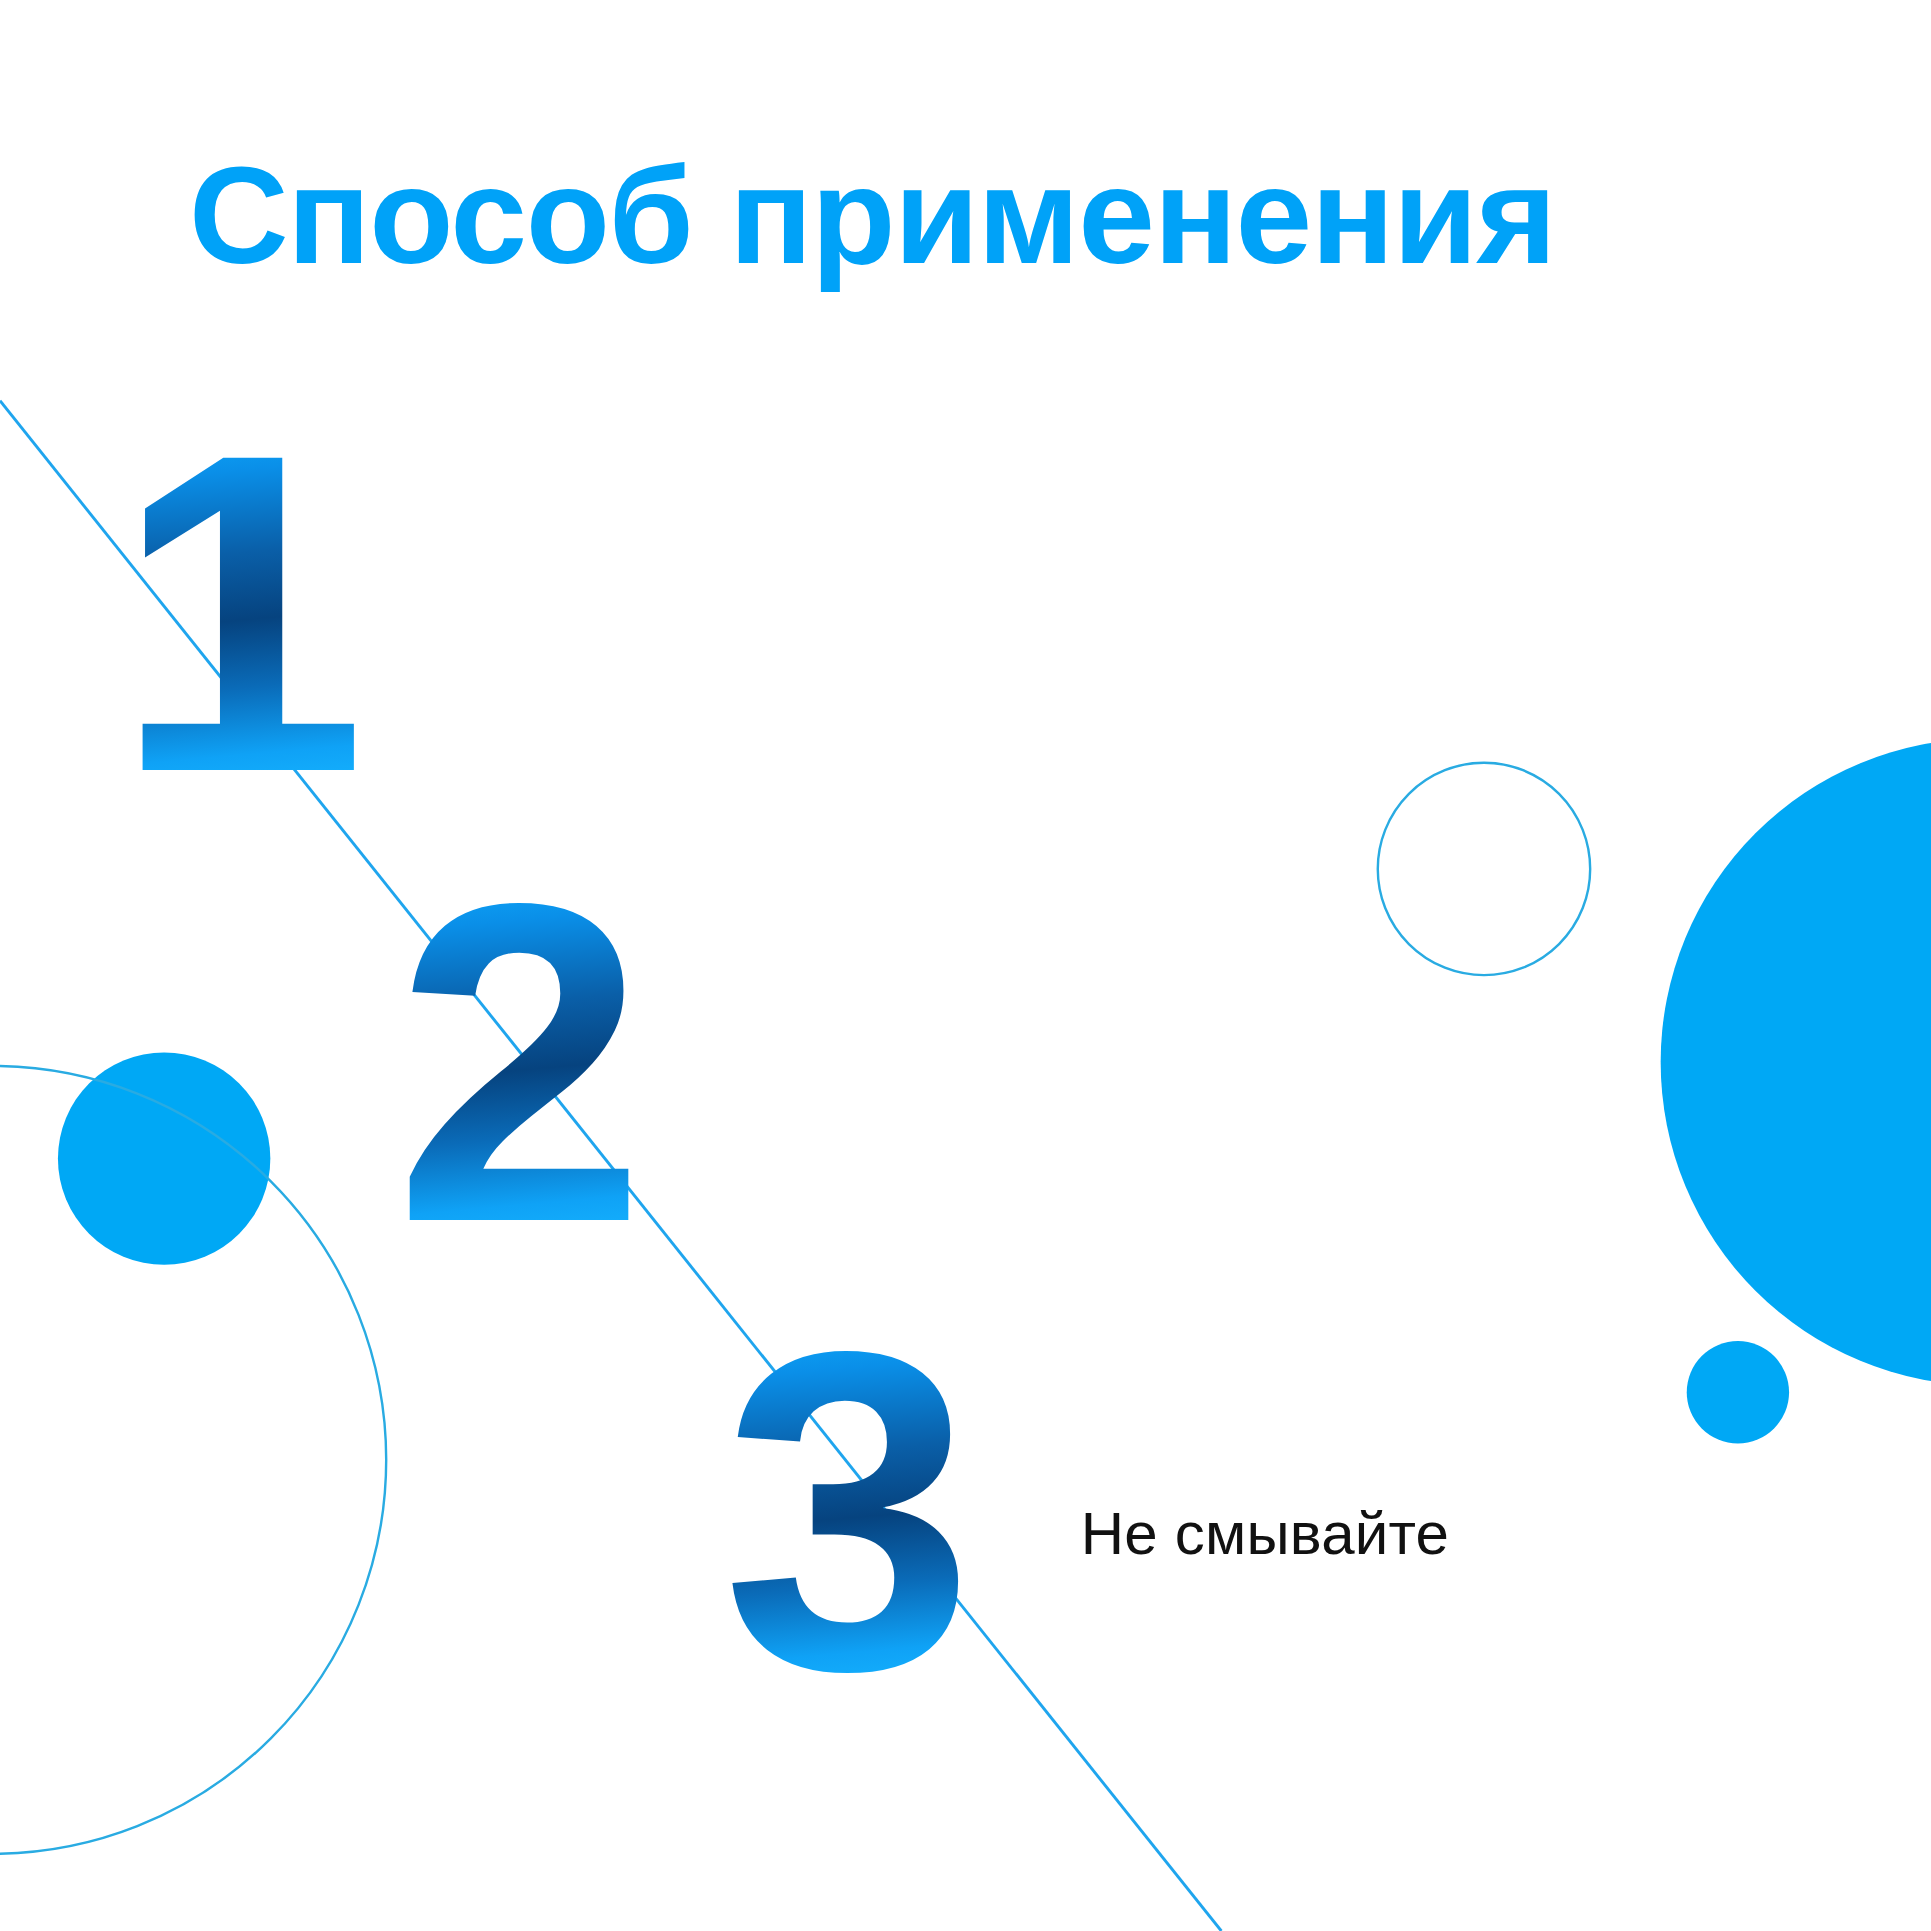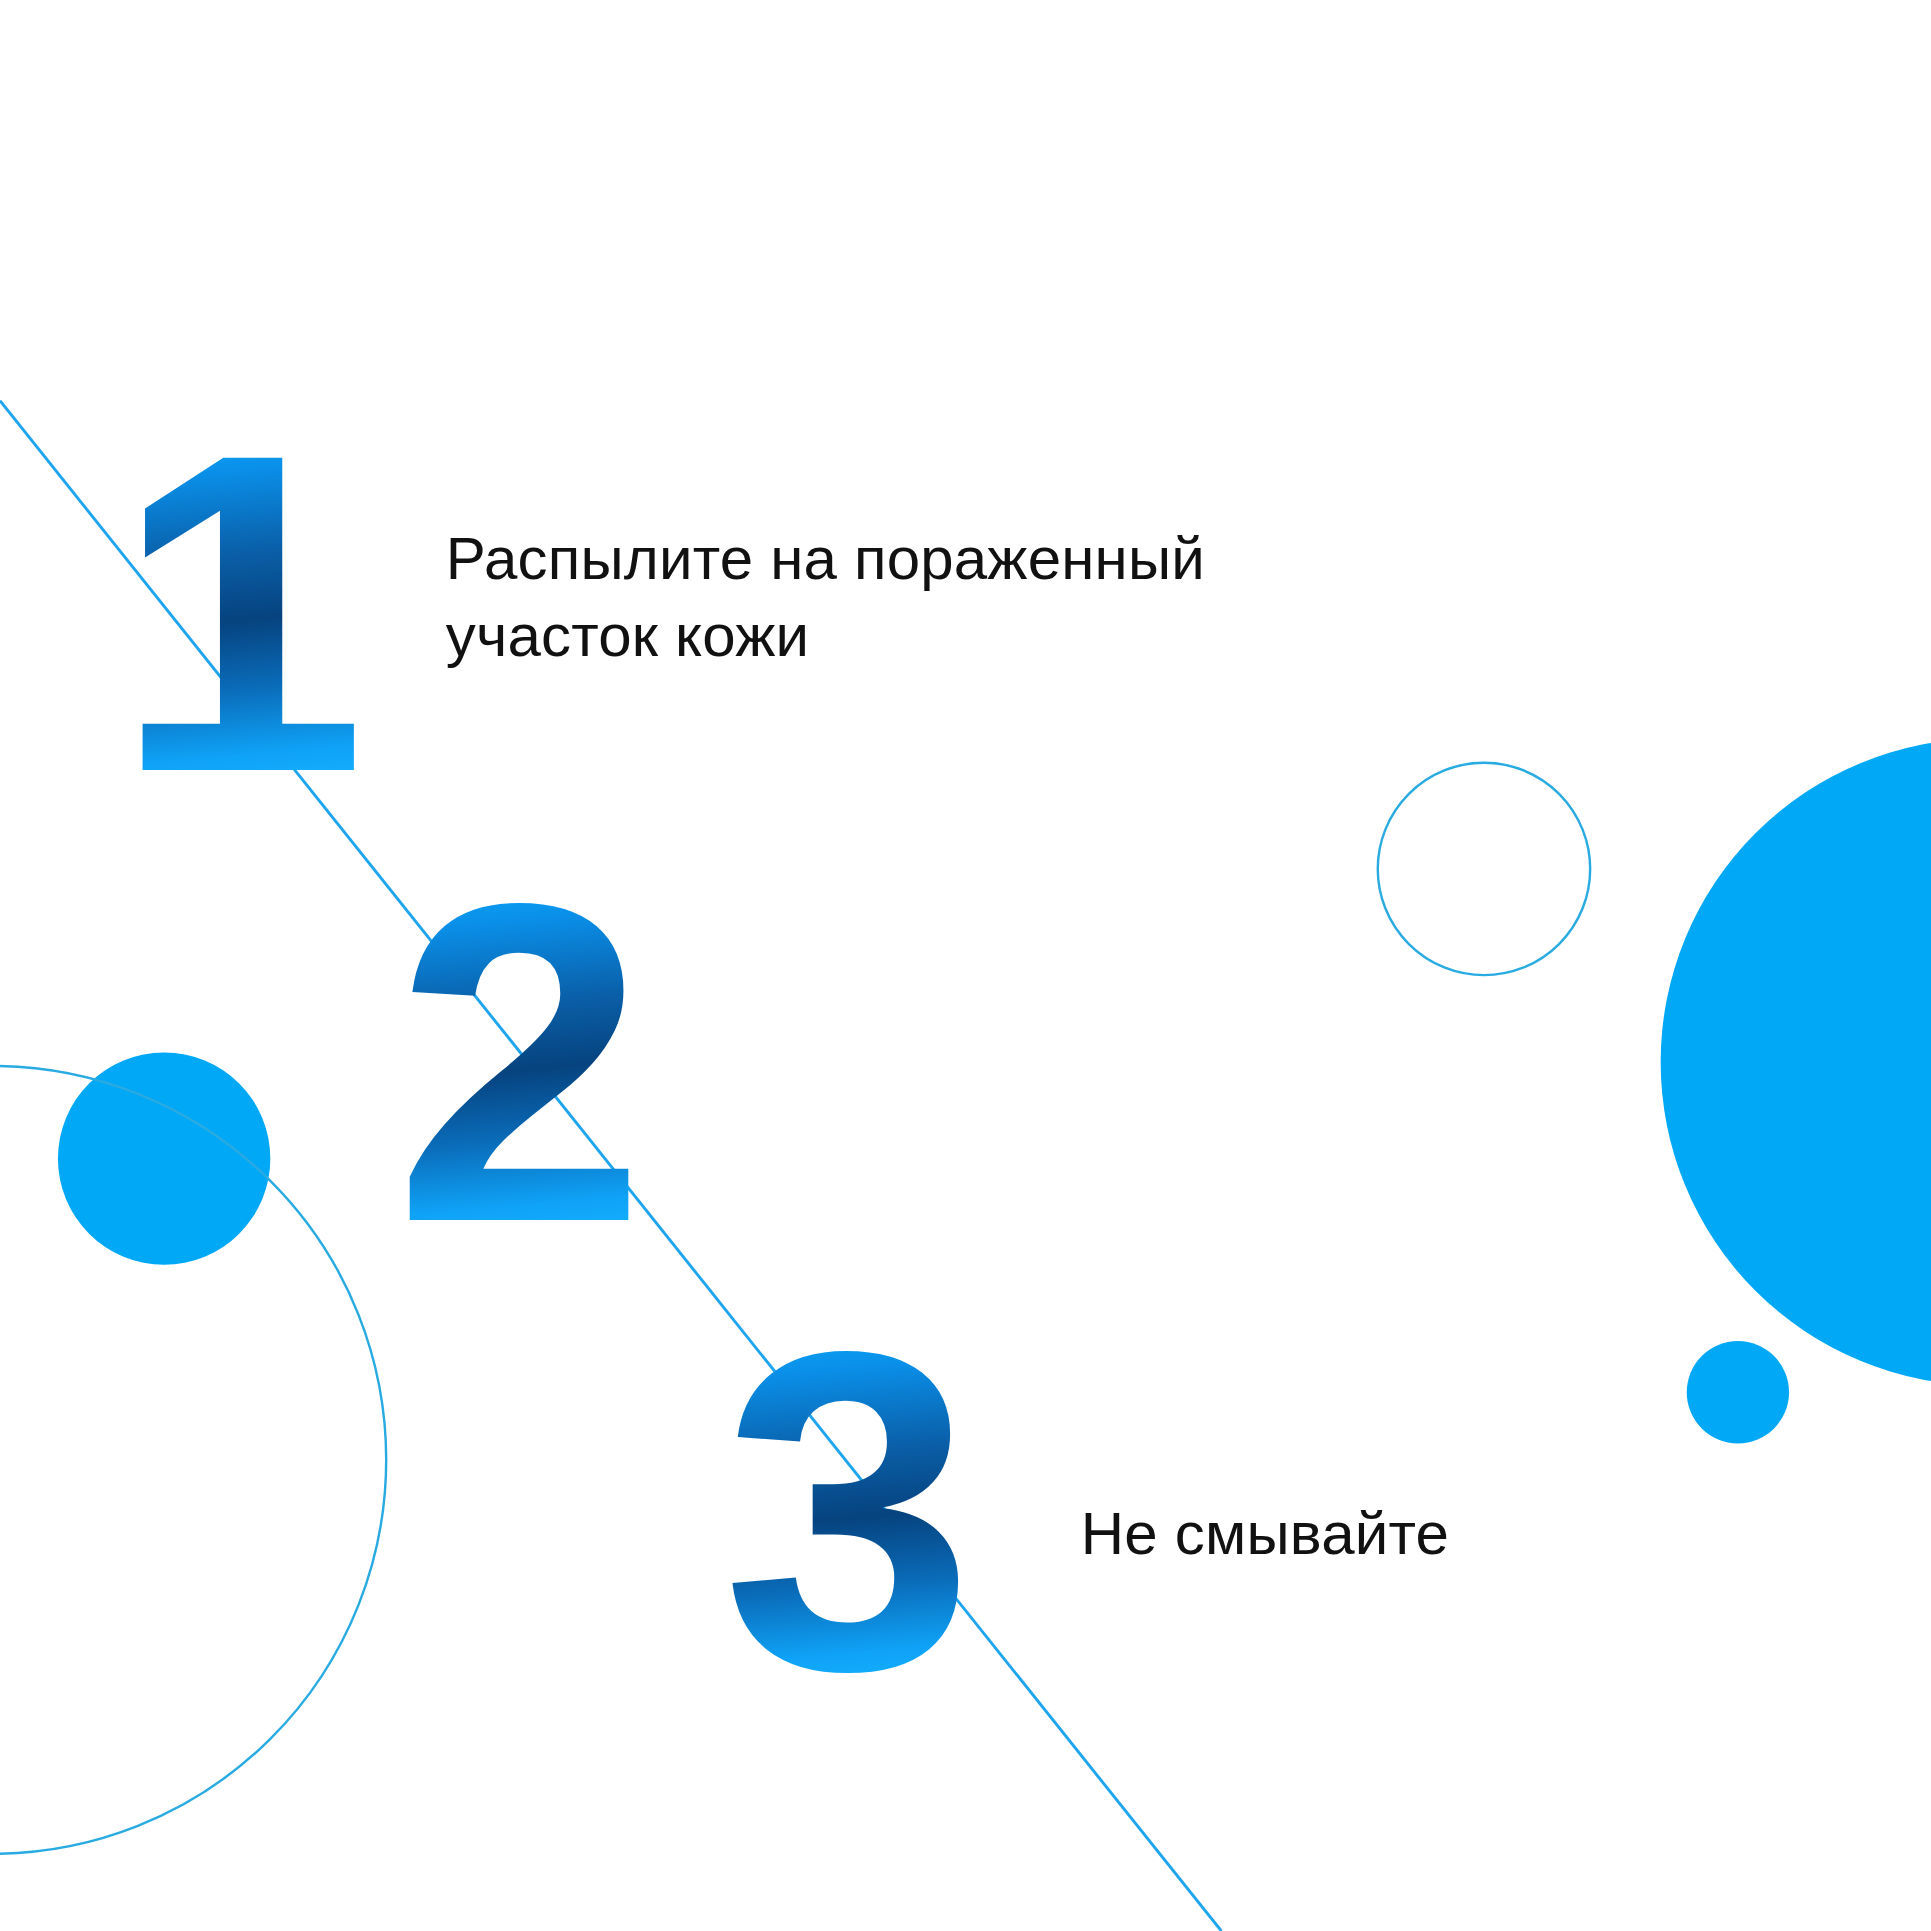--- a/index.html
+++ b/index.html
@@ -97,25 +97,24 @@
 
     <circle cx="1537" cy="900" r="110" fill="none" stroke="#29ABE2" stroke-width="2.5"></circle>
 
     <circle cx="170" cy="1200" r="110" fill="#00A8F5"></circle>
 
     <circle cx="-8" cy="1512" r="408" fill="none" stroke="#29ABE2" stroke-width="2.5"></circle>
 
     <line x1="0" y1="415" x2="1265" y2="2000" stroke="#1FA5EE" stroke-width="3"></line>
   </svg>
 
+  <div id="title">Способ применения</div>
 
   <div class="step" id="step-1">
     <div class="step-number">1</div>
-    <div class="step-text">Распылите на пораженный
-участок кожи</div>
   </div>
 
   <div class="step" id="step-2">
     <div class="step-number">2</div>
   </div>
 
   <div class="step" id="step-3">
     <div class="step-number">3</div>
     <div class="step-text">Не смывайте</div>
   </div>

